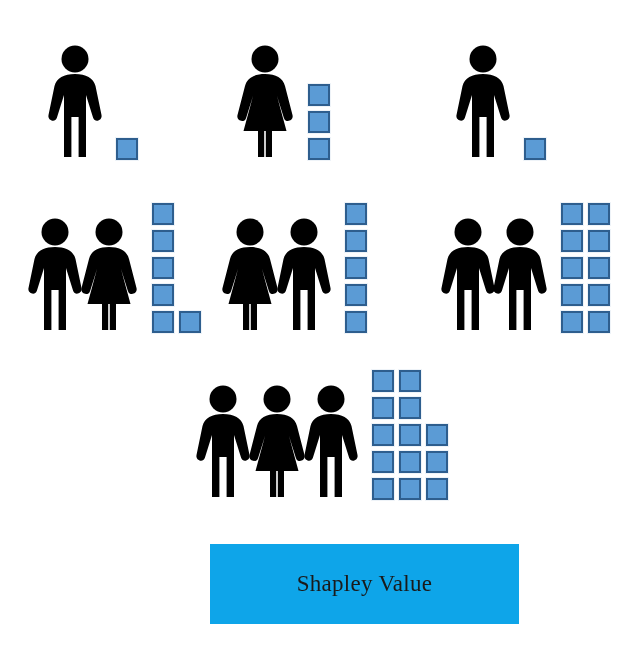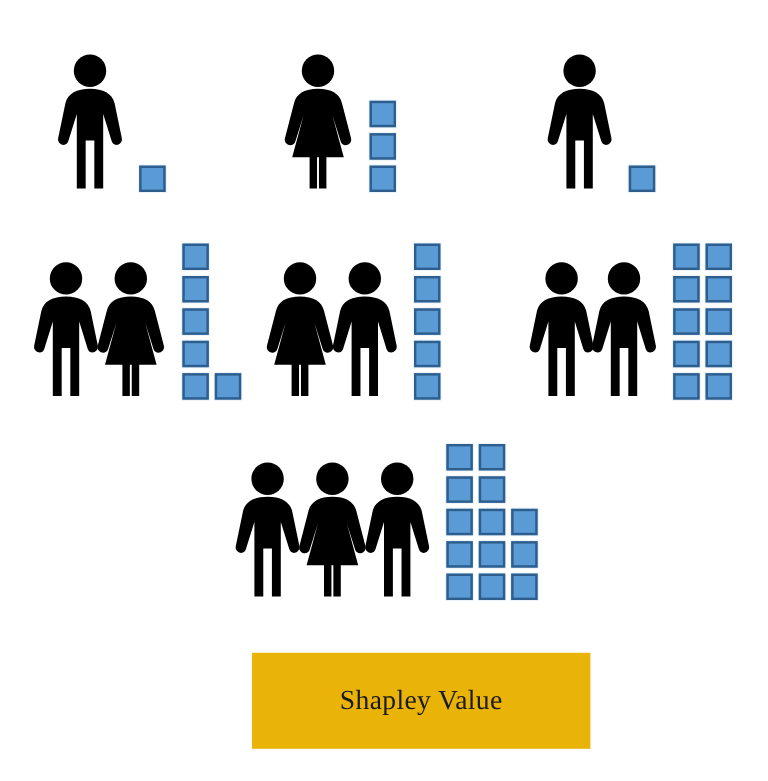--- a/index.html
+++ b/index.html
@@ -71,23 +71,23 @@
     margin-bottom: 5px;
     box-shadow: 0 0 0 1px #eef3f8;
   }
   .payout-col .unit:last-child { margin-bottom: 0; }
 
   
   .caption-box {
     position: absolute;
     left: 210px;
     top: 544px;
-    width: 282px;
+    width: 309px;
     height: 80px;
-    background: #eab308;
+    background: #0ea5e9;
     display: flex;
     align-items: center;
     justify-content: center;
   }
   .caption-text {
     font-family: "Liberation Serif", serif;
     font-size: 23px;
     color: #1a1a1a;
     letter-spacing: 0.3px;
     white-space: nowrap;

